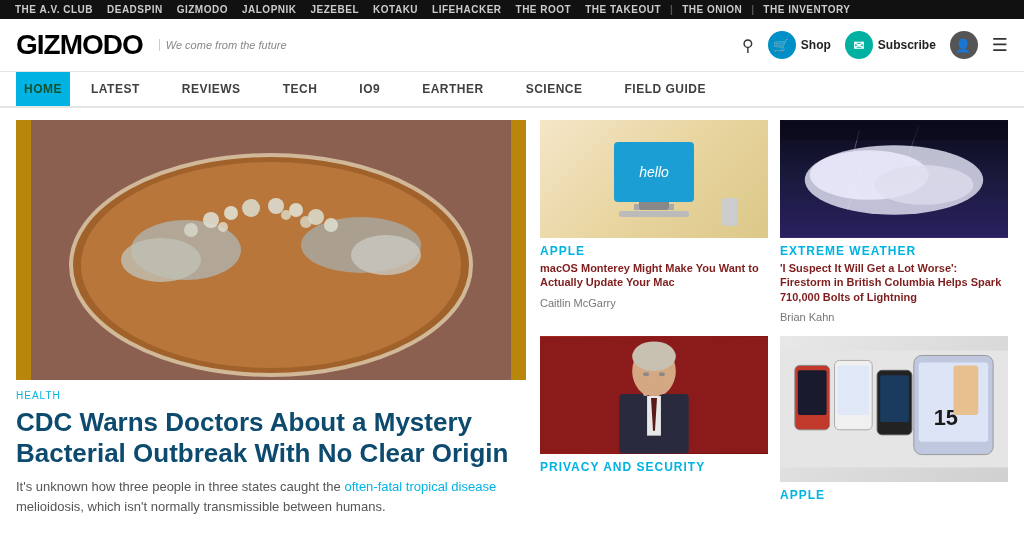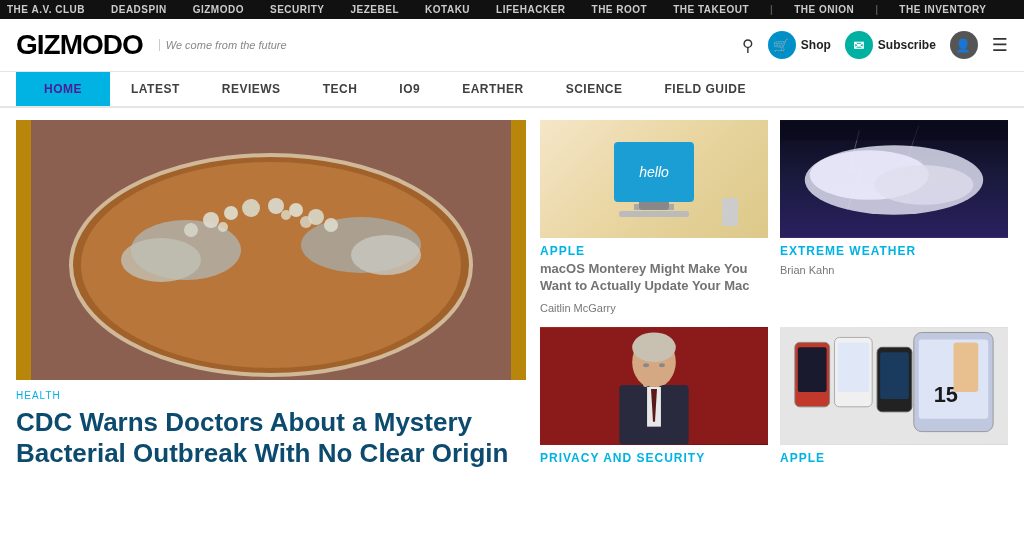--- a/index.html
+++ b/index.html
@@ -3,24 +3,24 @@
   <meta charset="utf-8">
   <style>
     * { margin: 0; padding: 0; box-sizing: border-box; }
     body { font-family: 'Arial', sans-serif; background: #fff; font-size: 14px; color: #222; width: 1024px; overflow-x: hidden; }
 
     
     #top-nav {
       background: #111;
       color: #ccc;
       font-size: 10px;
-      padding: 4px 0;
-      display: flex;
-      align-items: center;
-      gap: 12px;
+      padding: 4px 8px;
+      display: flex;
+      align-items: center;
+      gap: 0;
       letter-spacing: 0.3px;
       font-weight: 600;
     }
     #top-nav a {
       color: #ccc;
       text-decoration: none;
       padding: 0 7px;
       font-size: 10px;
       font-weight: 600;
       letter-spacing: 0.5px;
@@ -98,22 +98,22 @@
       text-decoration: none;
       font-size: 12px;
       font-weight: 700;
       color: #404040;
       padding: 10px 21px;
       display: inline-block;
       letter-spacing: 0.5px;
     }
     #main-nav a.active {
       background: #00b3e3;
-      color: #4c1d95;
-      padding: 10px 28px;
+      color: #14532d;
+      padding: 10px 8px;
     }
 
     
     #content {
       display: flex;
       gap: 0;
       padding: 12px 16px;
     }
 
     
@@ -156,23 +156,23 @@
     }
     .article-tag {
       font-size: 12px;
       font-weight: 700;
       color: #00b3e3;
       letter-spacing: 1px;
       margin-bottom: 3px;
       text-transform: uppercase;
     }
     .article-title {
-      font-size: 13px;
+      font-size: 11px;
       font-weight: 700;
-      color: #737373;
+      color: #7f1d1d;
       line-height: 1.3;
       margin-bottom: 4px;
     }
     .article-author {
       font-size: 11px;
       color: #777;
       margin-top: 12px;
     }
 
     
@@ -214,33 +214,33 @@
     }
     
     .putin-img-bg {
       background: linear-gradient(135deg, #c0392b 0%, #8e1a1a 50%, #5a0000 100%);
       width: 100%; height: 118px;
       display: flex; align-items: center; justify-content: center;
     }
     
     .ios-img-bg {
       background: linear-gradient(135deg, #f0f0f0 0%, #e0e0e0 50%, #d0d0d0 100%);
-      width: 100%; height: 118px;
+      width: 100%; height: 146px;
       display: flex; align-items: center; justify-content: flex-end;
       gap: 3px;
     }
   </style>
 </head>
 <body>
 
 <nav id="top-nav">
   <a href="#">THE A.V. CLUB</a>
   <a href="#">DEADSPIN</a>
   <a href="#">GIZMODO</a>
-  <a href="#">SECURITY</a>
+  <a href="#">JALOPNIK</a>
   <a href="#">JEZEBEL</a>
   <a href="#">KOTAKU</a>
   <a href="#">LIFEHACKER</a>
   <a href="#">THE ROOT</a>
   <a href="#">THE TAKEOUT</a>
   <span class="top-nav-divider">|</span>
   <a href="#">THE ONION</a>
   <span class="top-nav-divider">|</span>
   <a href="#">THE INVENTORY</a>
 </nav>
@@ -302,20 +302,23 @@
         <circle cx="300" cy="105" r="7" fill="#dcdccc" opacity="0.9"></circle>
         <circle cx="160" cy="110" r="7" fill="#d5d5c8" opacity="0.9"></circle>
 
         <circle cx="192" cy="107" r="5" fill="#e0e0d0" opacity="0.8"></circle>
         <circle cx="255" cy="95" r="5" fill="#ddddc8" opacity="0.8"></circle>
         <circle cx="275" cy="102" r="6" fill="#d8d8ca" opacity="0.8"></circle>
       </svg>
     </div>
     <div style="font-size:10px;font-weight:400;color:#00b3e3;margin-top:10px;letter-spacing:1px;text-transform:uppercase;">HEALTH</div>
     <h1 style="font-size:26px;font-weight:900;color:#0c4a6e;line-height:1.2;margin:6px 0 8px;">CDC Warns Doctors About a Mystery Bacterial Outbreak With No Clear Origin</h1>
+    <p style="font-size:13px;color:#555;line-height:1.5;">
+      It's unknown how three people in three states caught the <a href="#" style="color:#00b3e3;text-decoration:none;">often-fatal tropical disease</a> melioidosis, which isn't normally transmissible between humans.
+    </p>
   </article>
 
   <div id="right-col">
 
     <div class="article-pair">
 
       <article class="article-card">
         <div class="article-img mac-img-bg" style="position:relative;">
           <div style="position:relative; display:flex; flex-direction:column; align-items:center;">
             <div class="mac-monitor">
@@ -348,20 +351,21 @@
             <polyline points="140,5 128,40 142,40 126,85" stroke="#ffe" stroke-width="1" fill="none" opacity="0.2"></polyline>
 
             <ellipse cx="115" cy="60" rx="90" ry="35" fill="#dde" opacity="0.85"></ellipse>
             <ellipse cx="90" cy="55" rx="60" ry="25" fill="#eef" opacity="0.8"></ellipse>
             <ellipse cx="145" cy="65" rx="50" ry="20" fill="#dde" opacity="0.75"></ellipse>
 
             <rect x="0" y="0" width="230" height="20" fill="#0a0a1a" opacity="0.6"></rect>
           </svg>
         </div>
         <div class="article-tag">EXTREME WEATHER</div>
+        <h2 class="article-title">'I Suspect It Will Get a Lot Worse': Firestorm in British Columbia Helps Spark 710,000 Bolts of Lightning</h2>
         <span class="article-author">Brian Kahn</span>
       </article>
     </div>
 
     <div class="article-pair">
 
       <article class="article-card">
         <div class="article-img putin-img-bg">
           <svg width="100%" height="118" viewBox="0 0 230 118">
             <rect width="230" height="118" fill="#8b1a1a"></rect>

